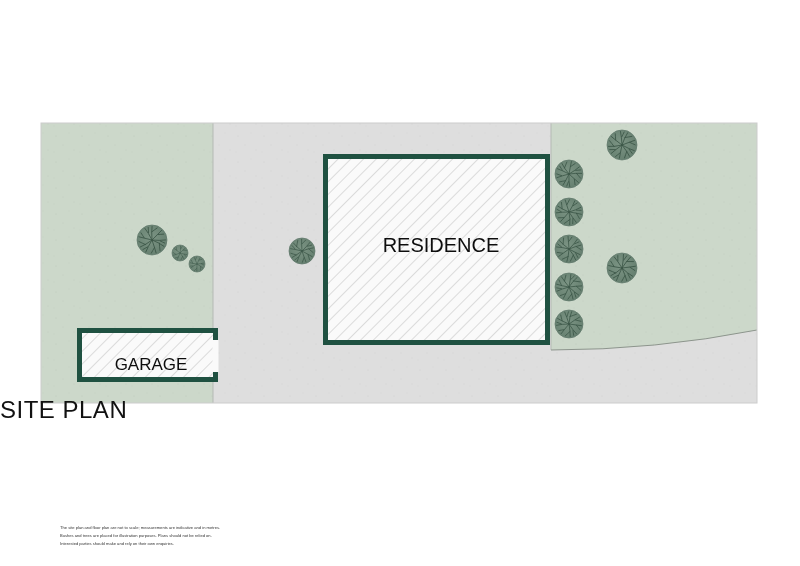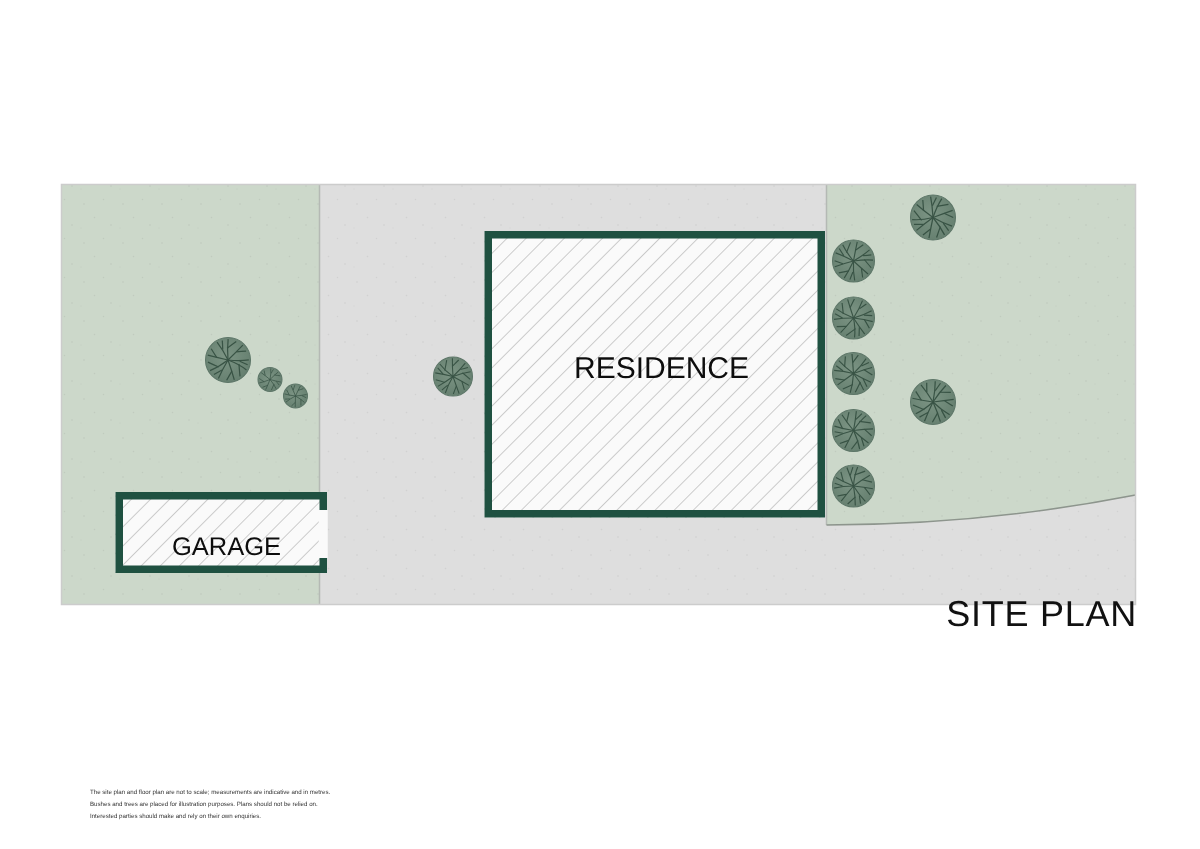--- a/index.html
+++ b/index.html
@@ -29,21 +29,21 @@
   }
   .plan-label {
     font-family: "Liberation Sans", sans-serif;
     fill: #0d0d0d;
   }
   #title-layer {
     position: absolute;
     left: 0;
     top: 396px;
     width: 758px;
-    text-align: right;
+    text-align: left;
     font-size: 24px;
     letter-spacing: 0.5px;
     color: #111111;
     font-family: "Liberation Sans", sans-serif;
   }
   #disclaimer-layer {
     position: absolute;
     left: 60px;
     top: 524px;
     width: 400px;

